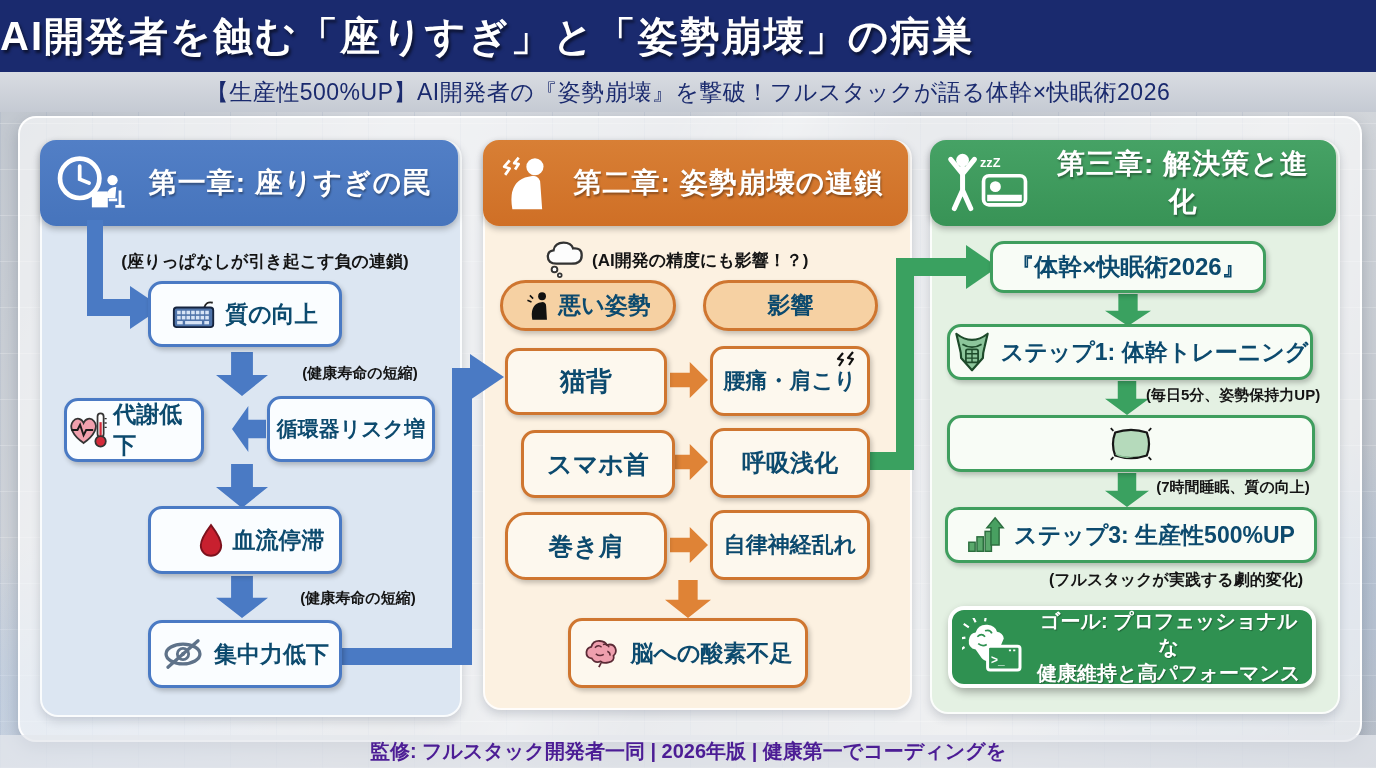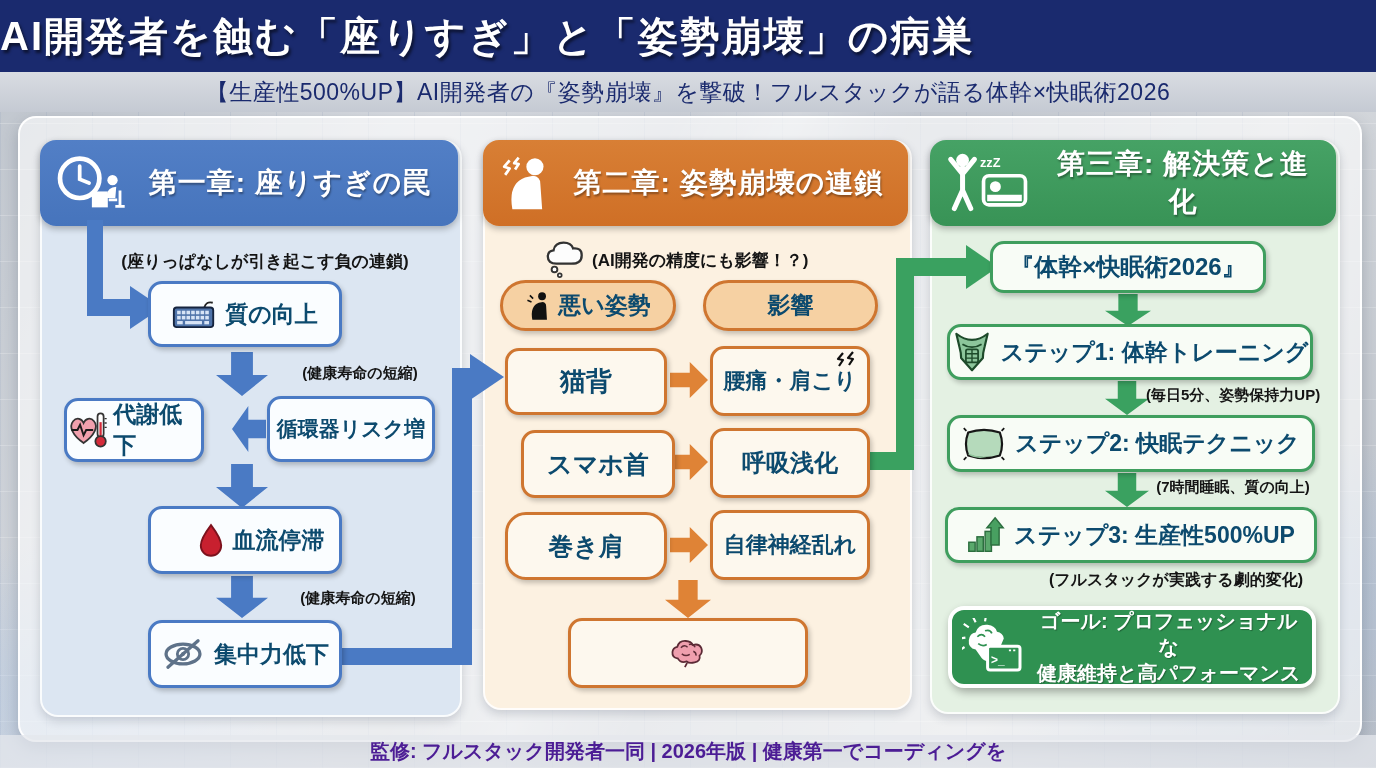--- a/index.html
+++ b/index.html
@@ -226,20 +226,21 @@
 </div>
 
 <div class="arrow-down c-orange" style="left:665px;top:580px;width:46px;height:38px;"></div>
 
 <div class="box b-orange" style="left:568px;top:618px;width:240px;height:70px;font-size:23px;">
   <svg viewBox="0 0 42 36" width="38" height="32">
     <path d="M9 24 q-6 -1 -5.5 -7 q0.5 -5 5.5 -6 q2 -7 9.5 -6.5 q6 0.5 8 4.5 q7 -2 9.5 3.5 q2 5 -2 8.5 q1.5 6 -5.5 7.5 q-6 1.5 -9 -1 q-6.5 2.5 -10 -3.5 z" fill="#ef9fae" stroke="#5c2b36" stroke-width="2"></path>
     <path d="M13 12 q4 -4 7.5 -0.5 M22 8.5 q5 -1.5 7 3 M14 19 q4.5 3.5 9 0.5 M27 16 q3.5 1.5 3 5" fill="none" stroke="#5c2b36" stroke-width="1.6"></path>
     <path d="M20 29 l-2.5 5" stroke="#5c2b36" stroke-width="2"></path>
   </svg>
+  <span>脳への酸素不足</span>
 </div>
 
 <div class="bar c-green" style="left:868px;top:452px;width:46px;height:18px;"></div>
 <div class="bar c-green" style="left:896px;top:258px;width:18px;height:212px;"></div>
 <div class="bar c-green" style="left:896px;top:258px;width:74px;height:18px;"></div>
 <div class="tri-right c-green" style="left:966px;top:245px;width:32px;height:44px;"></div>
 
 <div class="ch-body" style="left:930px;top:140px;width:406px;height:570px;background:#e4f1e3;"></div>
 <div class="ch-head" style="left:930px;top:140px;width:406px;background:linear-gradient(#46a265,#389356);">
   <svg viewBox="0 0 96 68" width="90" height="62">
@@ -270,21 +271,20 @@
 </div>
 <div class="arrow-down c-green" style="left:1105px;top:381px;width:44px;height:34px;"></div>
 <div class="note" style="left:1146px;top:386px;width:170px;font-size:15px;">(毎日5分、姿勢保持力UP)</div>
 
 <div class="box b-green" style="left:947px;top:415px;width:368px;height:57px;font-size:23px;">
   <svg viewBox="0 0 50 38" width="44" height="34">
     <path d="M5 4 l-3 -3 M45 4 l3 -3 M5 34 l-3 3 M45 34 l3 3" stroke="#161616" stroke-width="2"></path>
     <path d="M7 6 Q25 0 43 6 Q48 19 43 32 Q25 38 7 32 Q2 19 7 6 Z" fill="#b5dabb" stroke="#161616" stroke-width="2.5"></path>
     <path d="M8 30 q14 6 26 2 q-16 6 -27 -1 z" fill="#8fc49a"></path>
   </svg>
-  <span>ステップ2: 快眠テクニック</span>
 </div>
 <div class="arrow-down c-green" style="left:1105px;top:473px;width:44px;height:34px;"></div>
 <div class="note" style="left:1150px;top:478px;width:166px;font-size:15px;">(7時間睡眠、質の向上)</div>
 
 <div class="box b-green" style="left:945px;top:507px;width:372px;height:56px;font-size:23px;">
   <svg viewBox="0 0 42 42" width="38" height="38">
     <rect x="2" y="29" width="7" height="10" fill="#5aa96c" stroke="#2c6e3f" stroke-width="1.6"></rect>
     <rect x="11" y="23" width="7" height="16" fill="#5aa96c" stroke="#2c6e3f" stroke-width="1.6"></rect>
     <rect x="20" y="17" width="7" height="22" fill="#5aa96c" stroke="#2c6e3f" stroke-width="1.6"></rect>
     <polygon points="31,2 40,13 35.5,13 35.5,32 26.5,32 26.5,13 22,13" fill="#48a061" stroke="#2c6e3f" stroke-width="1.6"></polygon>

